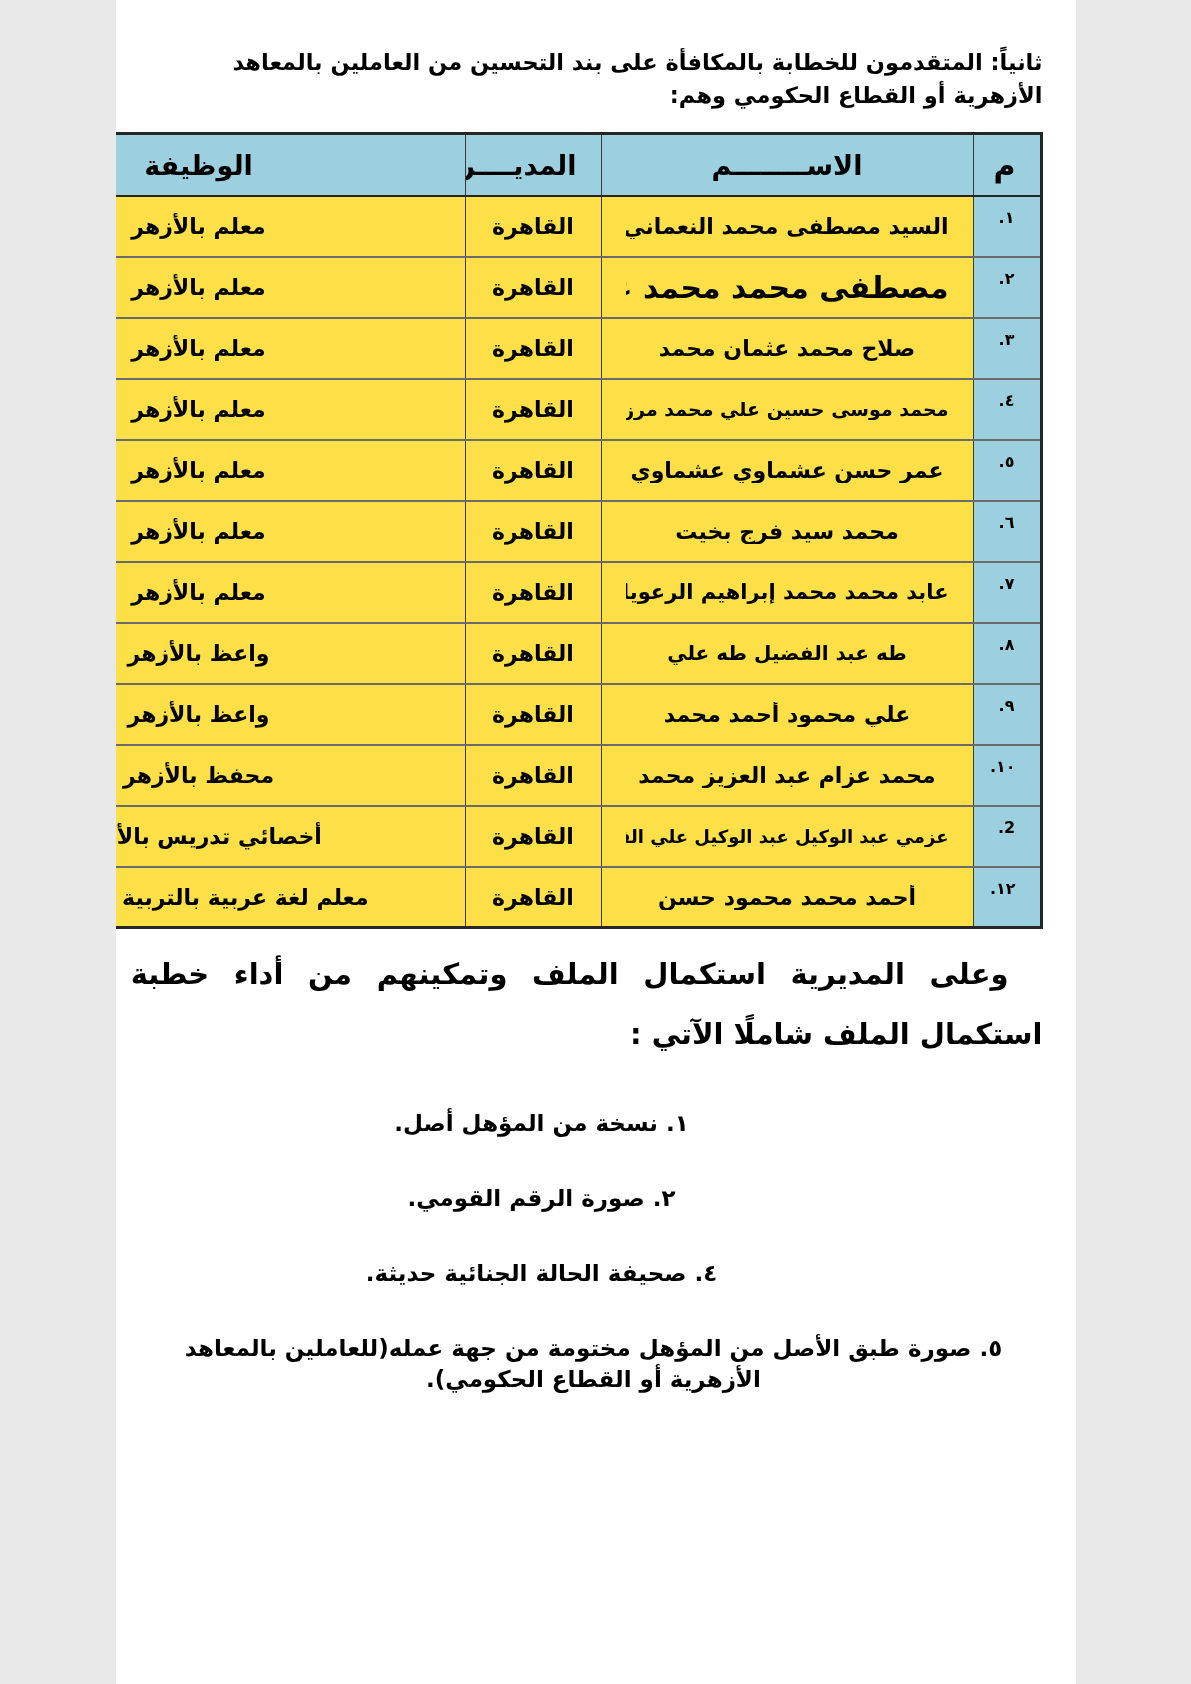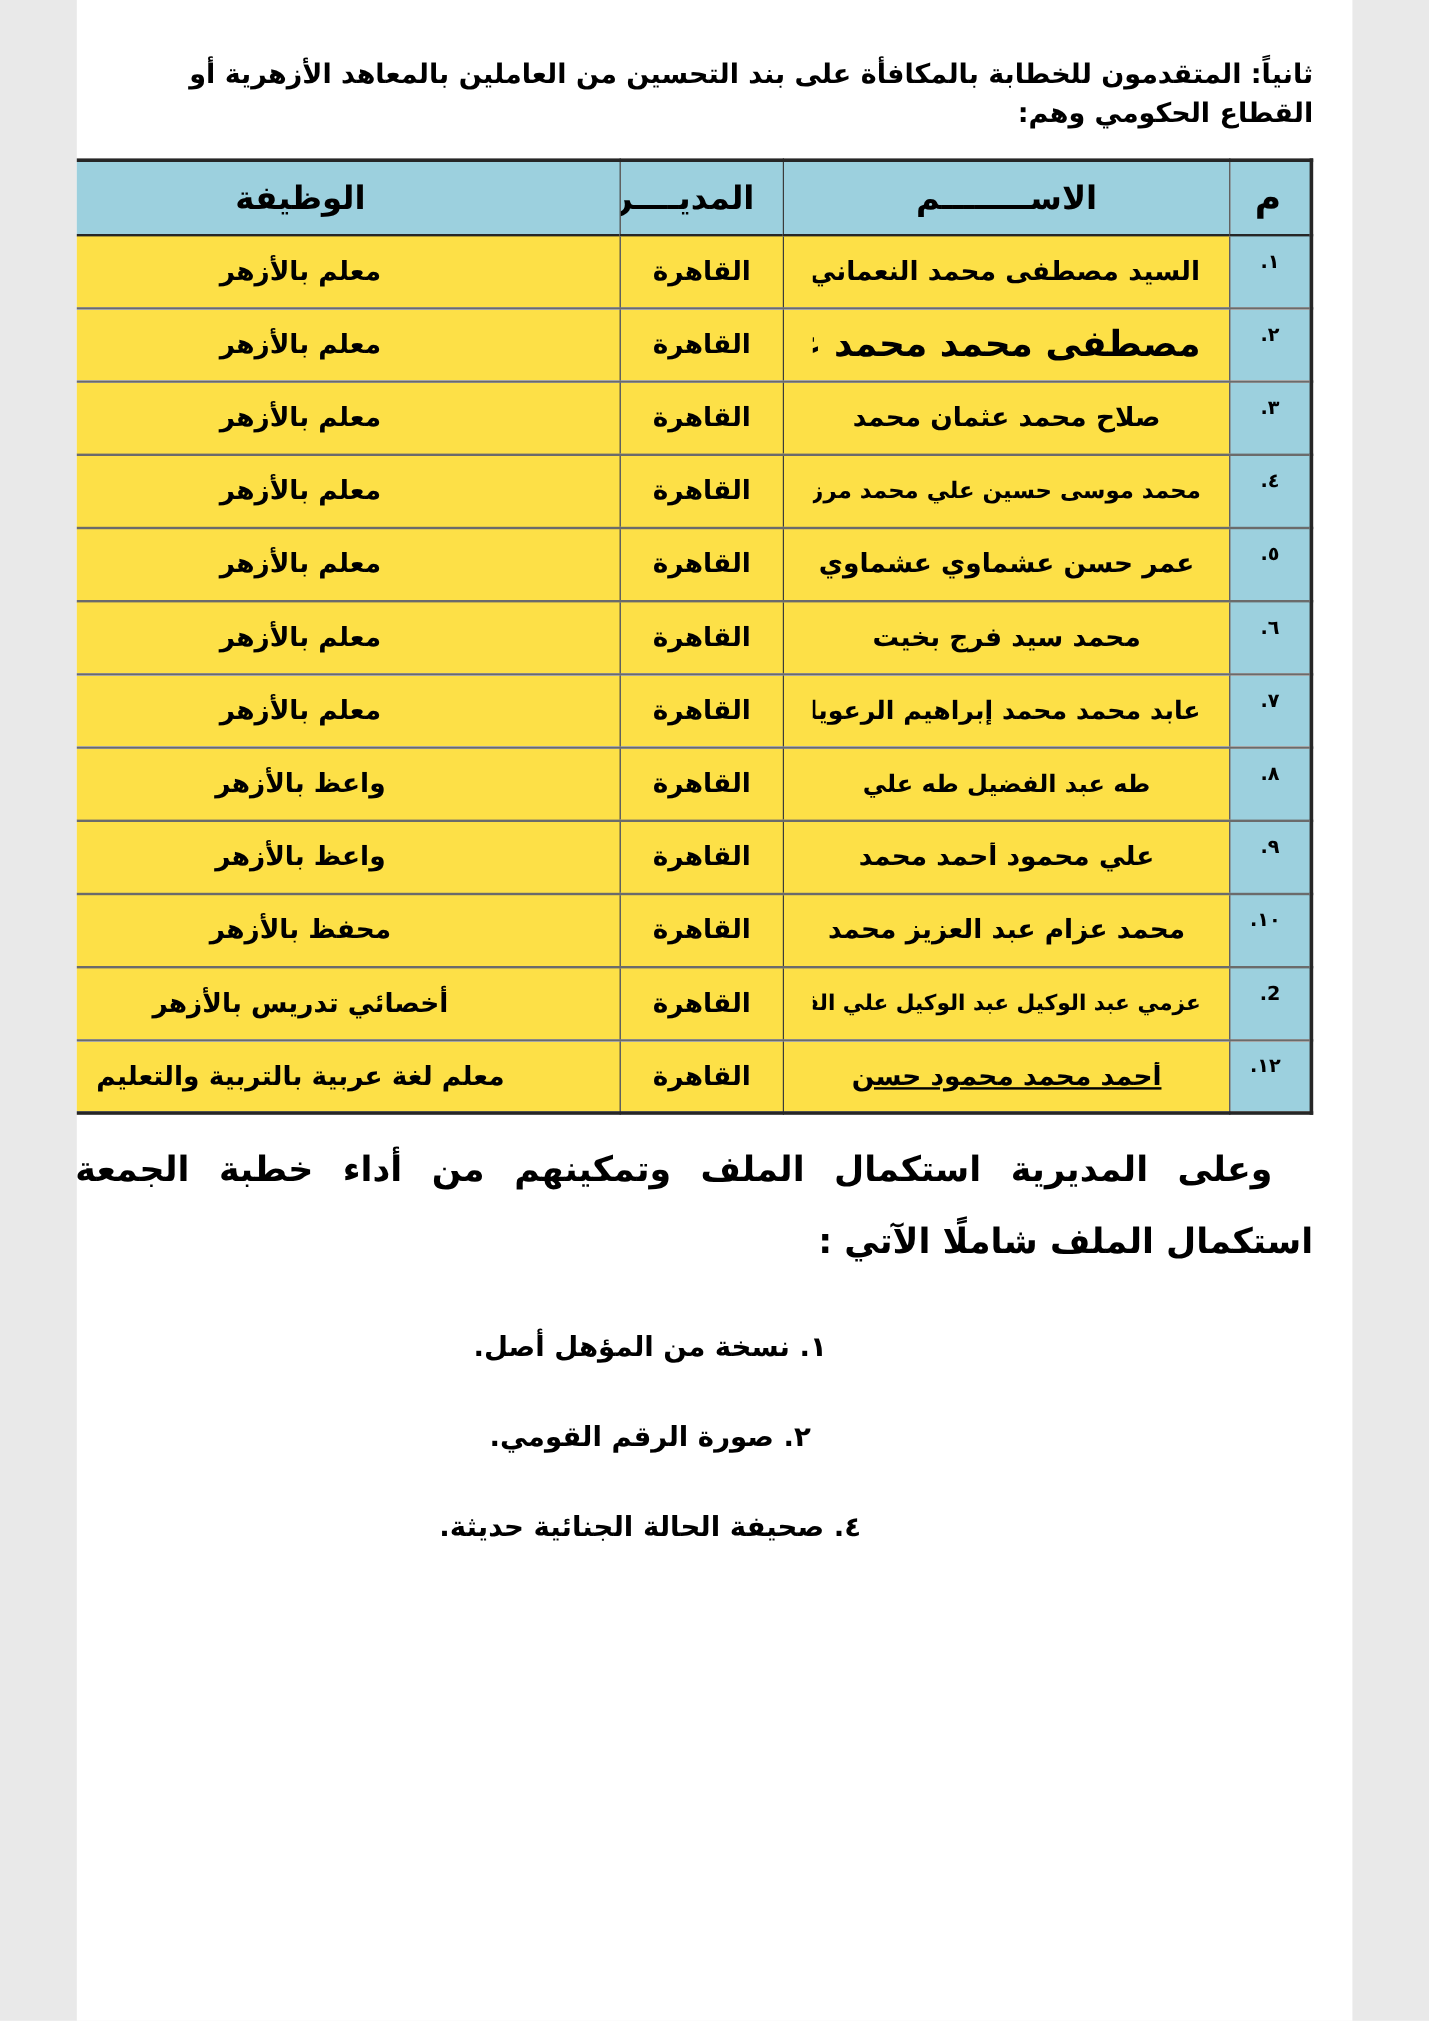--- a/index.html
+++ b/index.html
@@ -1,19 +1,19 @@
 <!DOCTYPE html>
 <html dir="rtl" lang="ar" style="--accent: #9CD0DE; --border: #3a3a3a; --outer: #262626;"><head>
 <meta charset="utf-8">
 <style>
   :root { --accent:#9CD0DE; --border:#3a3a3a; --outer:#262626; }
   * { box-sizing:border-box; }
   body { margin:0; background:#e9e9e9; font-family:"DejaVu Sans", sans-serif; color:#000; }
   .page {
-    width:1063px; height:1684px; margin:0 auto; background:#ffffff;
+    width:960px; height:1684px; margin:0 auto; background:#ffffff;
     padding:46px 33px 0 33px; direction:rtl; position:relative; overflow:hidden;
   }
   .intro-heading {
     font-size:22.5px; font-weight:bold; line-height:1.45;
     text-align:right; margin:0 0 21px 0; letter-spacing:0;
   }
   table.applicants {
     width:1110px; border-collapse:collapse; table-layout:fixed;
     border:3px solid var(--outer);
   }
@@ -160,35 +160,38 @@
         <td class="num-cell">2.</td>
         <td>
             <div class="fit" style="font-size: 18px;">عزمي عبد الوكيل عبد الوكيل علي القط</div>
           </td>
         <td>القاهرة</td>
         <td>أخصائي تدريس بالأزهر</td>
       </tr>
       <tr>
         <td class="num-cell">١٢.</td>
         <td>
-            <div class="fit" style="font-size: 22px; text-decoration: underline;">أحمد محمد محمود حسن</div>
+            <div class="fit" style="font-size: 22px;">أحمد محمد محمود حسن</div>
           </td>
         <td>القاهرة</td>
         <td>معلم لغة عربية بالتربية والتعليم</td>
       </tr>
     </tbody>
   </table>
 
   <p class="followup">وعلى المديرية استكمال الملف وتمكينهم من أداء خطبة الجمعة فور استكمال الملف شاملًا الآتي :</p>
 
   <ul class="reqs">
     <li class="req">
       <span class="req-num">١.</span><span>نسخة من المؤهل أصل.</span>
     </li>
     <li class="req">
       <span class="req-num">٢.</span><span>صورة الرقم القومي.</span>
     </li>
     <li class="req">
       <span class="req-num">٤.</span><span>صحيفة الحالة الجنائية حديثة.</span>
     </li>
+    <li class="req full">
+      <span class="req-num">٥.</span><span>صورة طبق الأصل من المؤهل مختومة من جهة عمله(للعاملين بالمعاهد الأزهرية أو القطاع الحكومي).</span>
+    </li>
   </ul>
 
 </div>
 
 </body></html>

